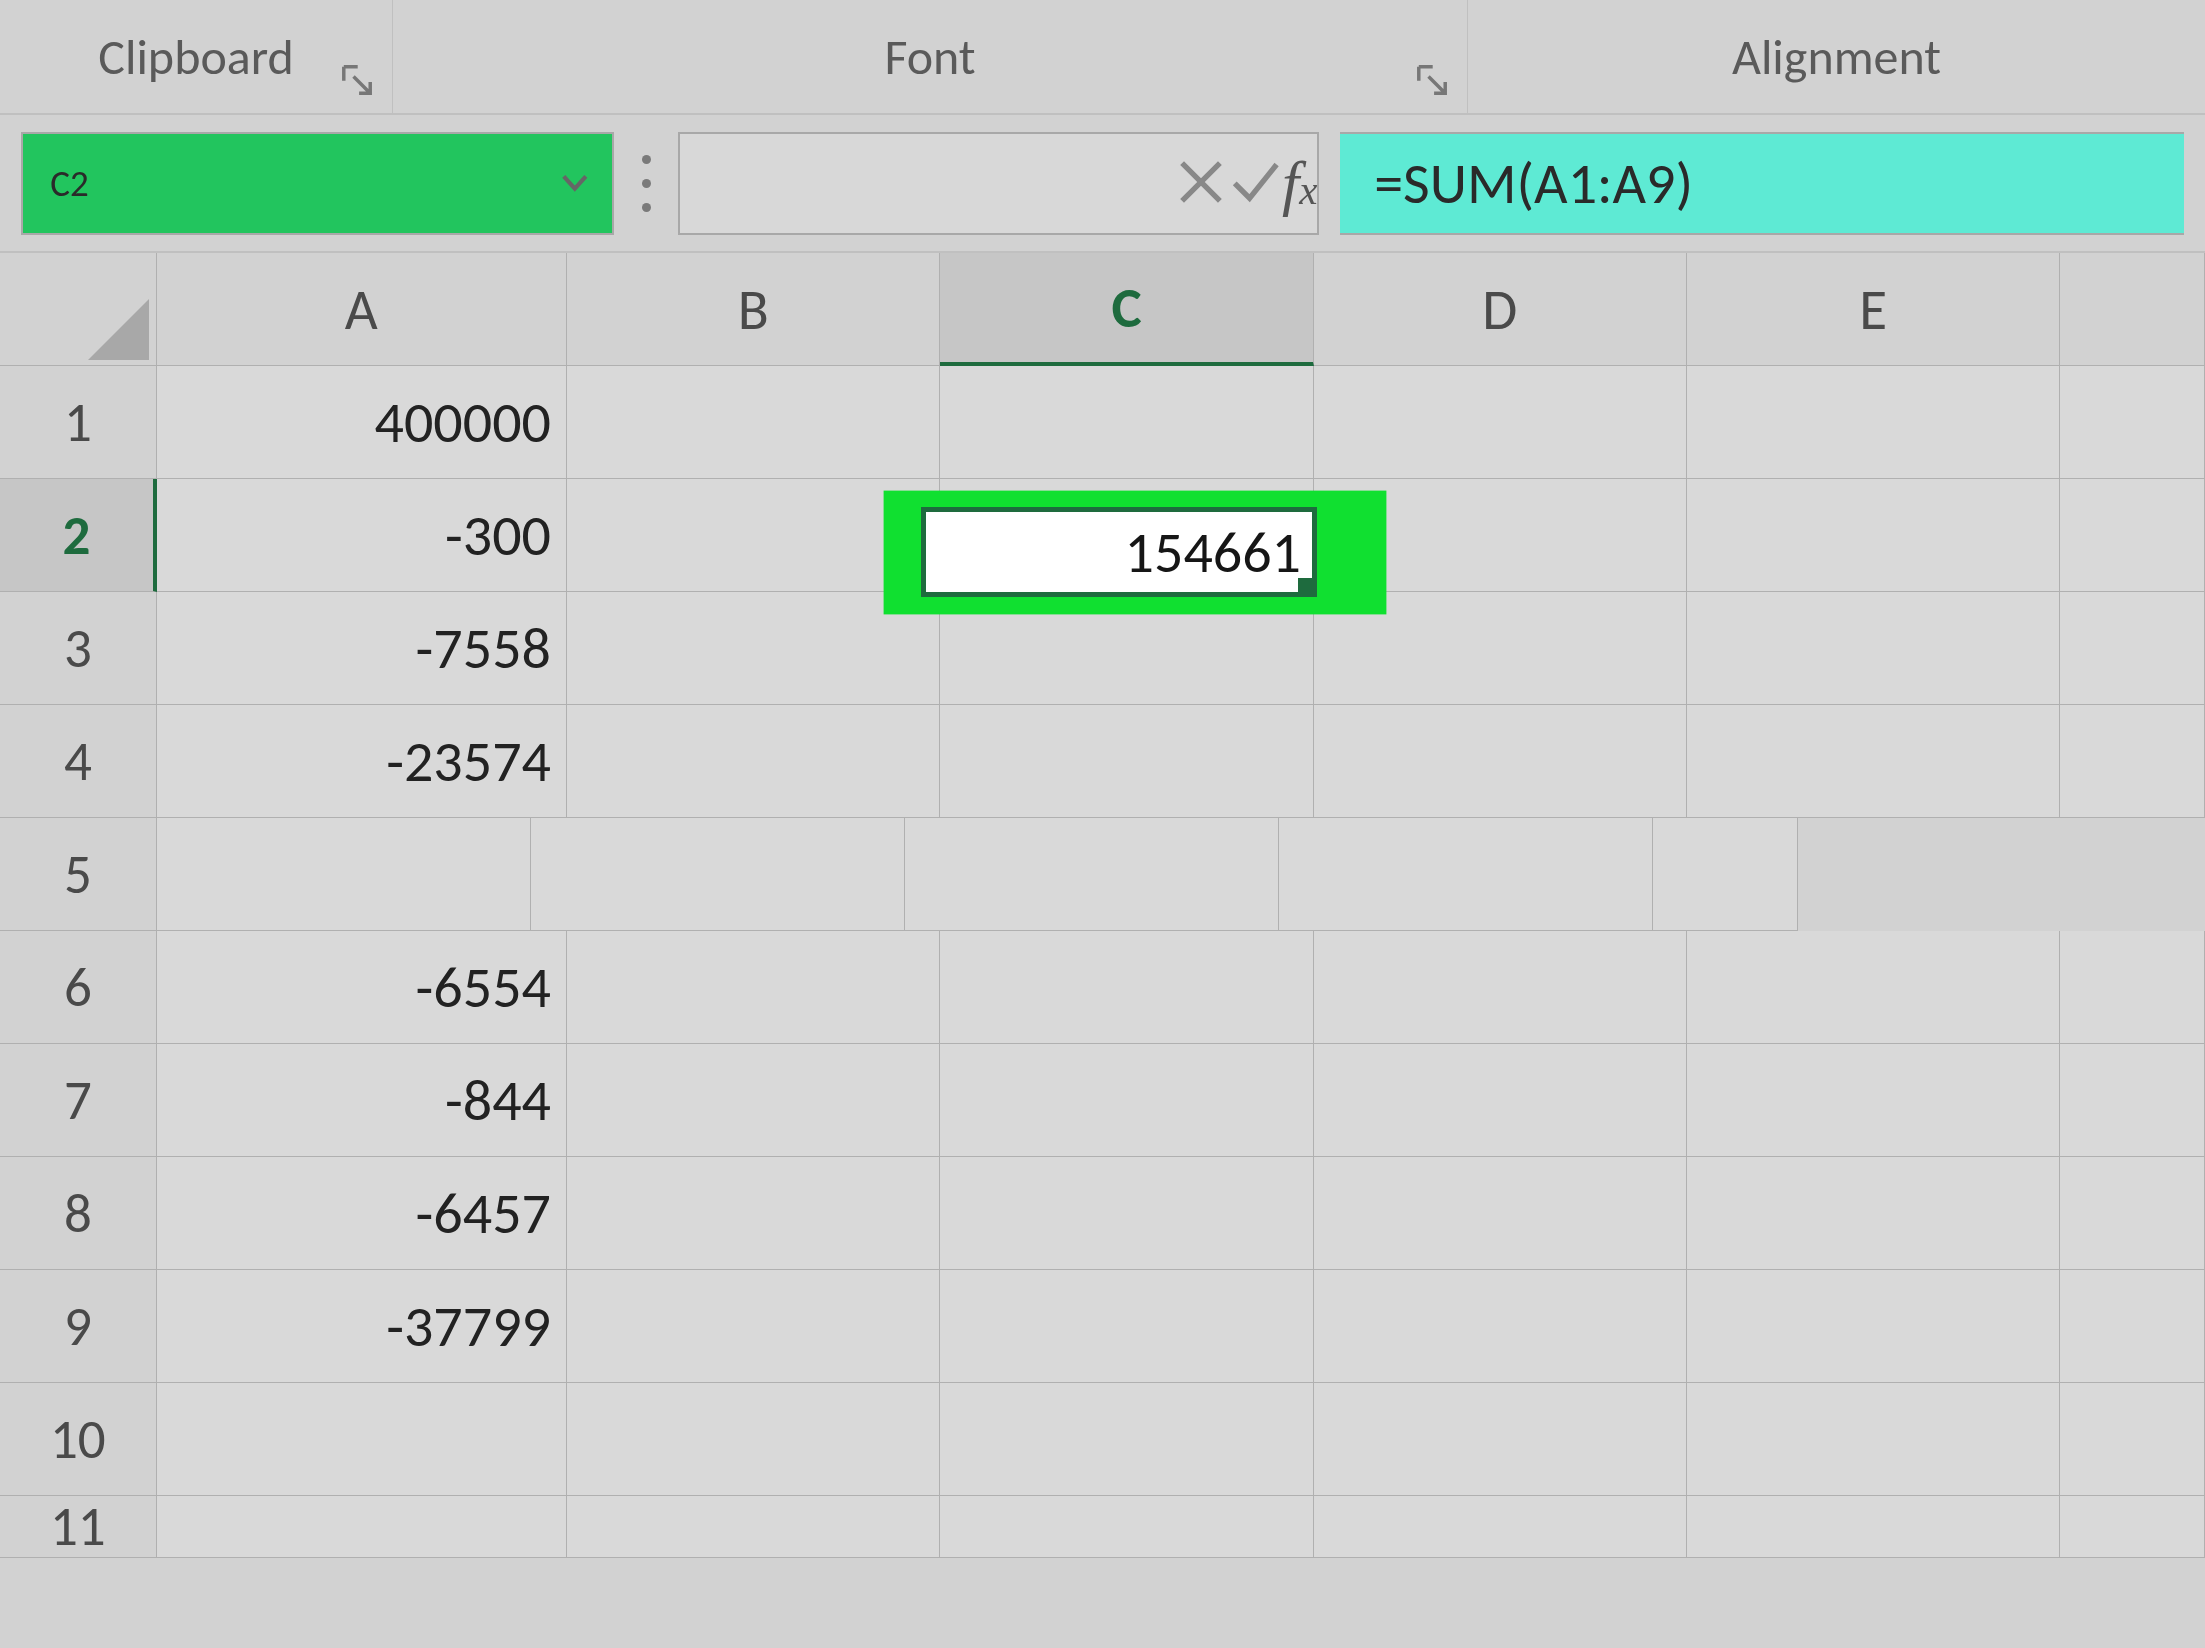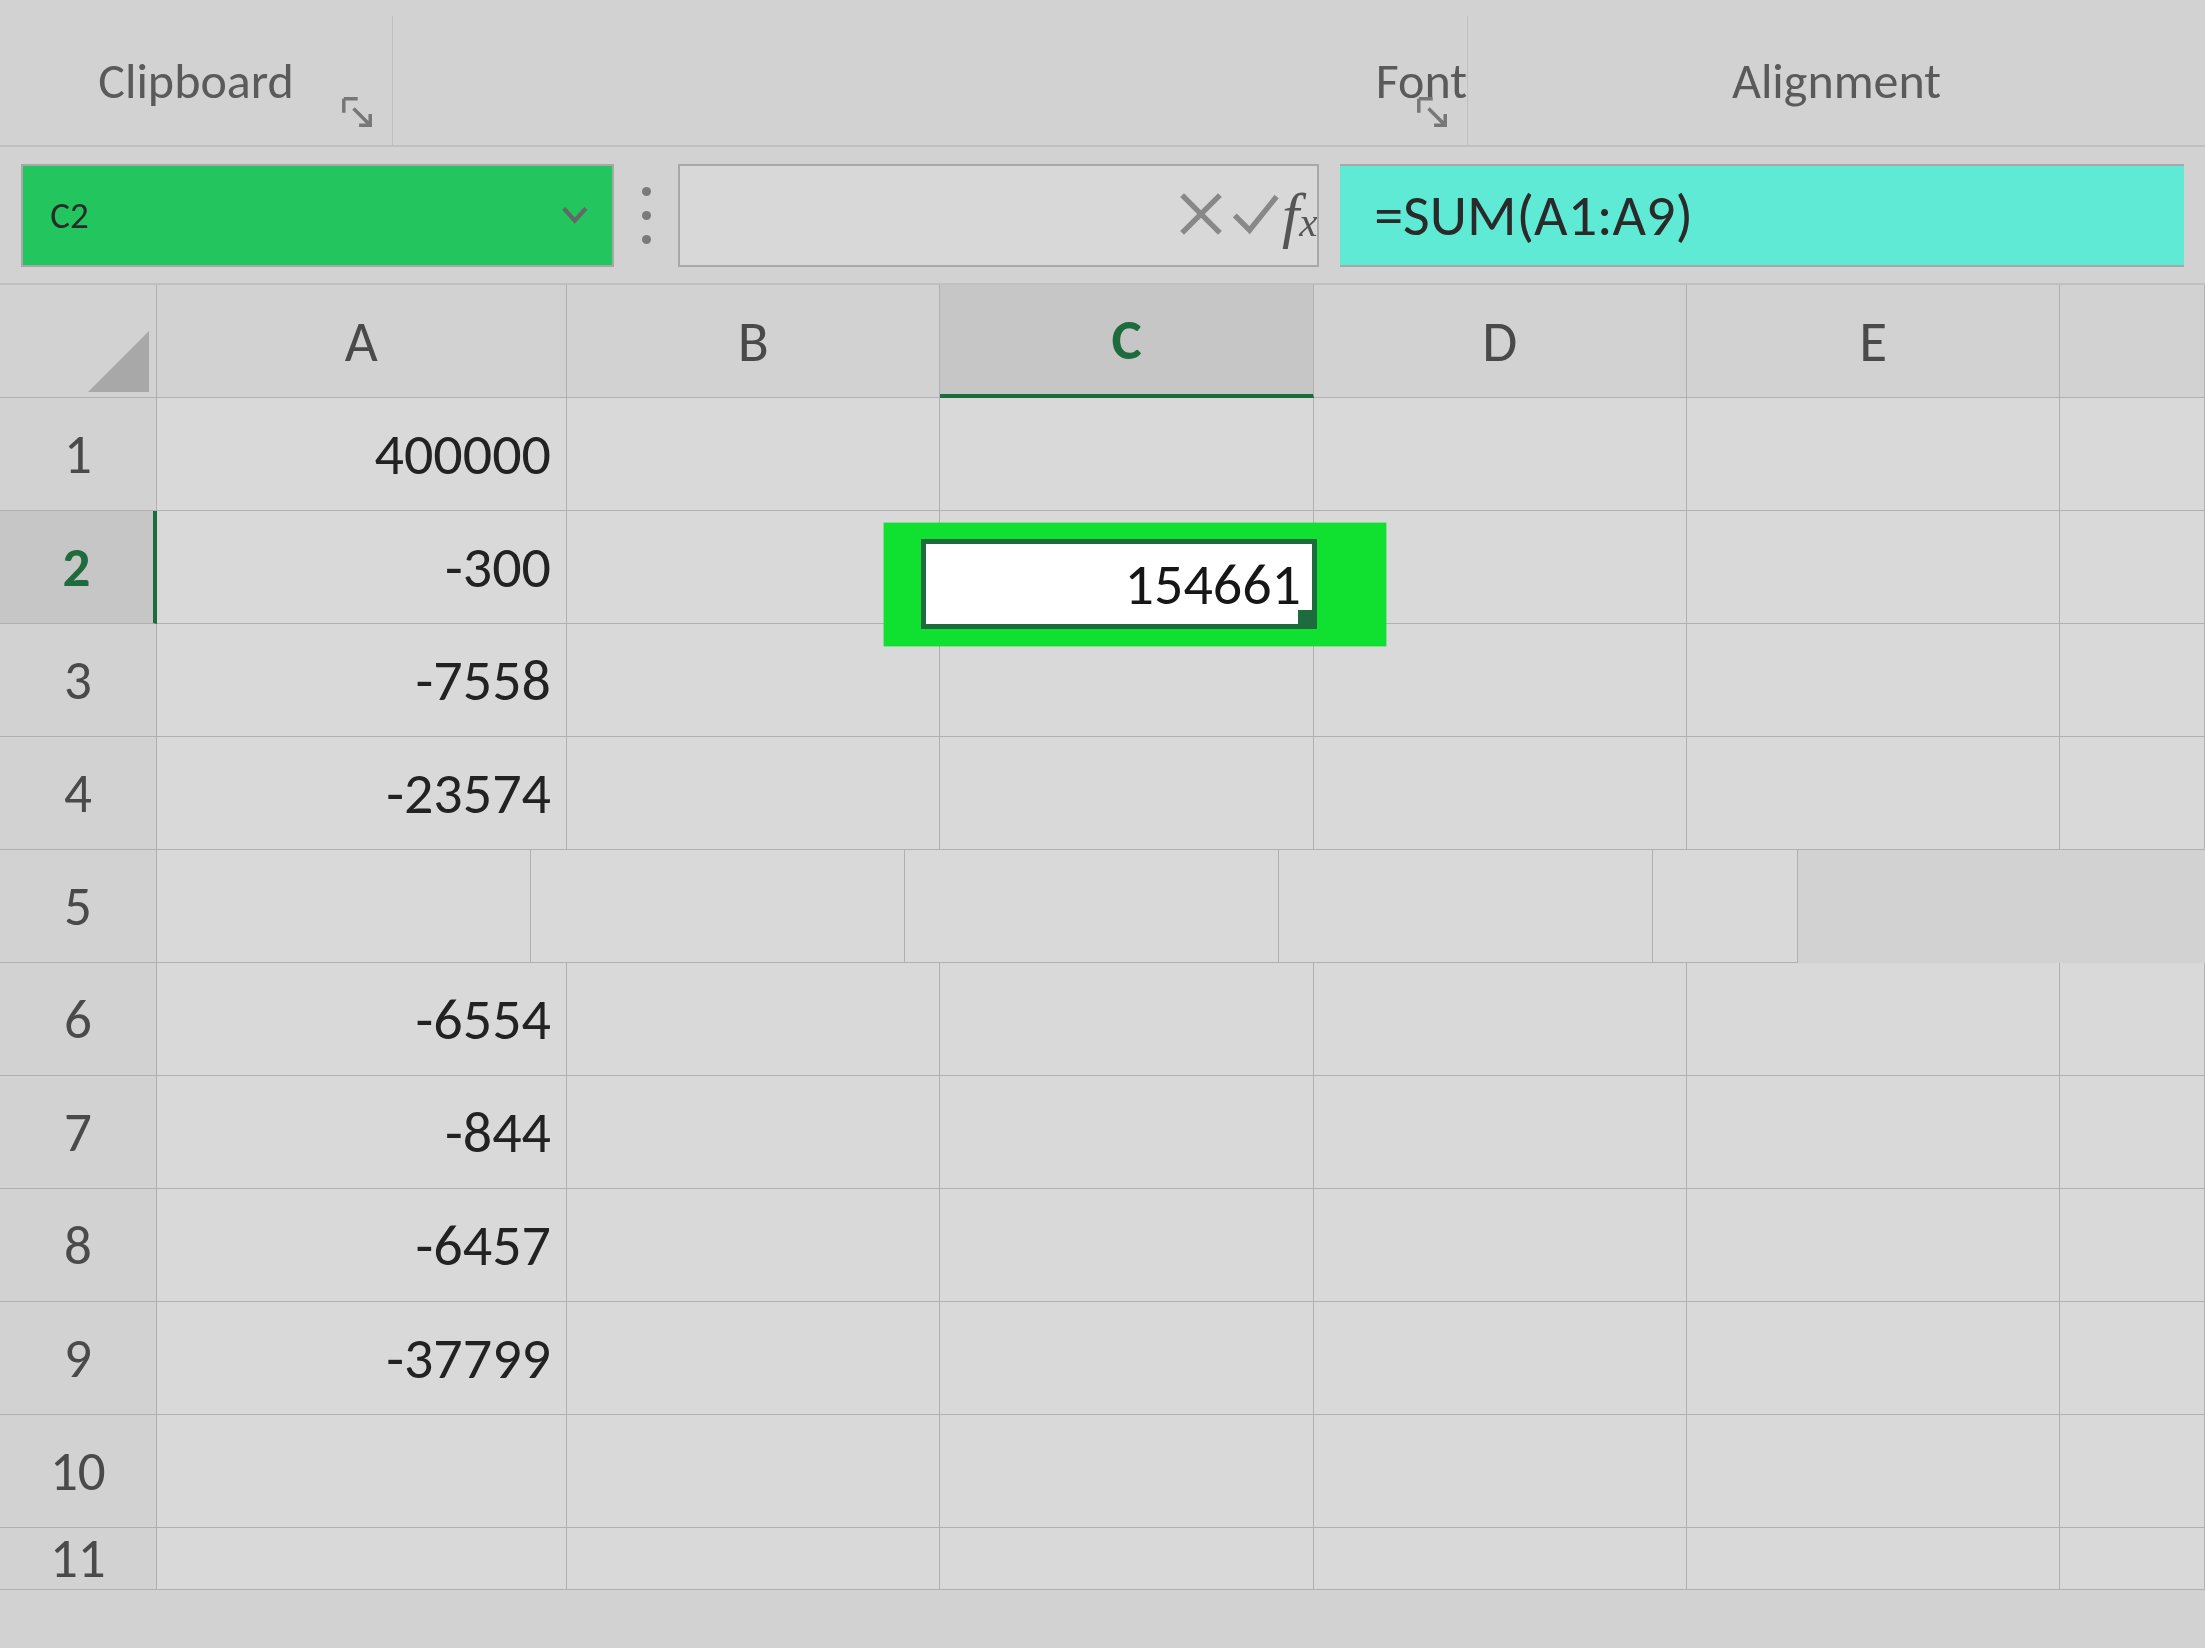--- a/index.html
+++ b/index.html
@@ -10,34 +10,33 @@
     height: 1648px;
     font-family: "Segoe UI", "Calibri", Arial, sans-serif;
     background: #d2d2d2;
     color: #3a3a3a;
     overflow: hidden;
   }
 
   
   .ribbon-groups {
     display: flex;
-    height: 131px;
+    height: 115px;
     border-bottom: 2.1px solid #c0c0c0;
-    margin-top: 16px;
   }
   .ribbon-group {
     display: flex;
     align-items: center;
     justify-content: center;
     position: relative;
     font-size: 50px;
     color: #5a5a5a;
   }
   .ribbon-group.clipboard { width: 393px; border-right: 1.4px solid #c0c0c0; }
-  .ribbon-group.font { width: 1075px; border-right: 1.4px solid #c0c0c0; justify-content: flex-end; }
+  .ribbon-group.font { width: 1075px; border-right: 1.4px solid #c0c0c0; }
   .ribbon-group.alignment { flex: 1; }
   .launcher-icon {
     position: absolute;
     right: 19.3px;
     bottom: 33px;
     width: 32px;
     height: 32px;
   }
   .launcher-icon svg { width: 32px; height: 32px; }
 

